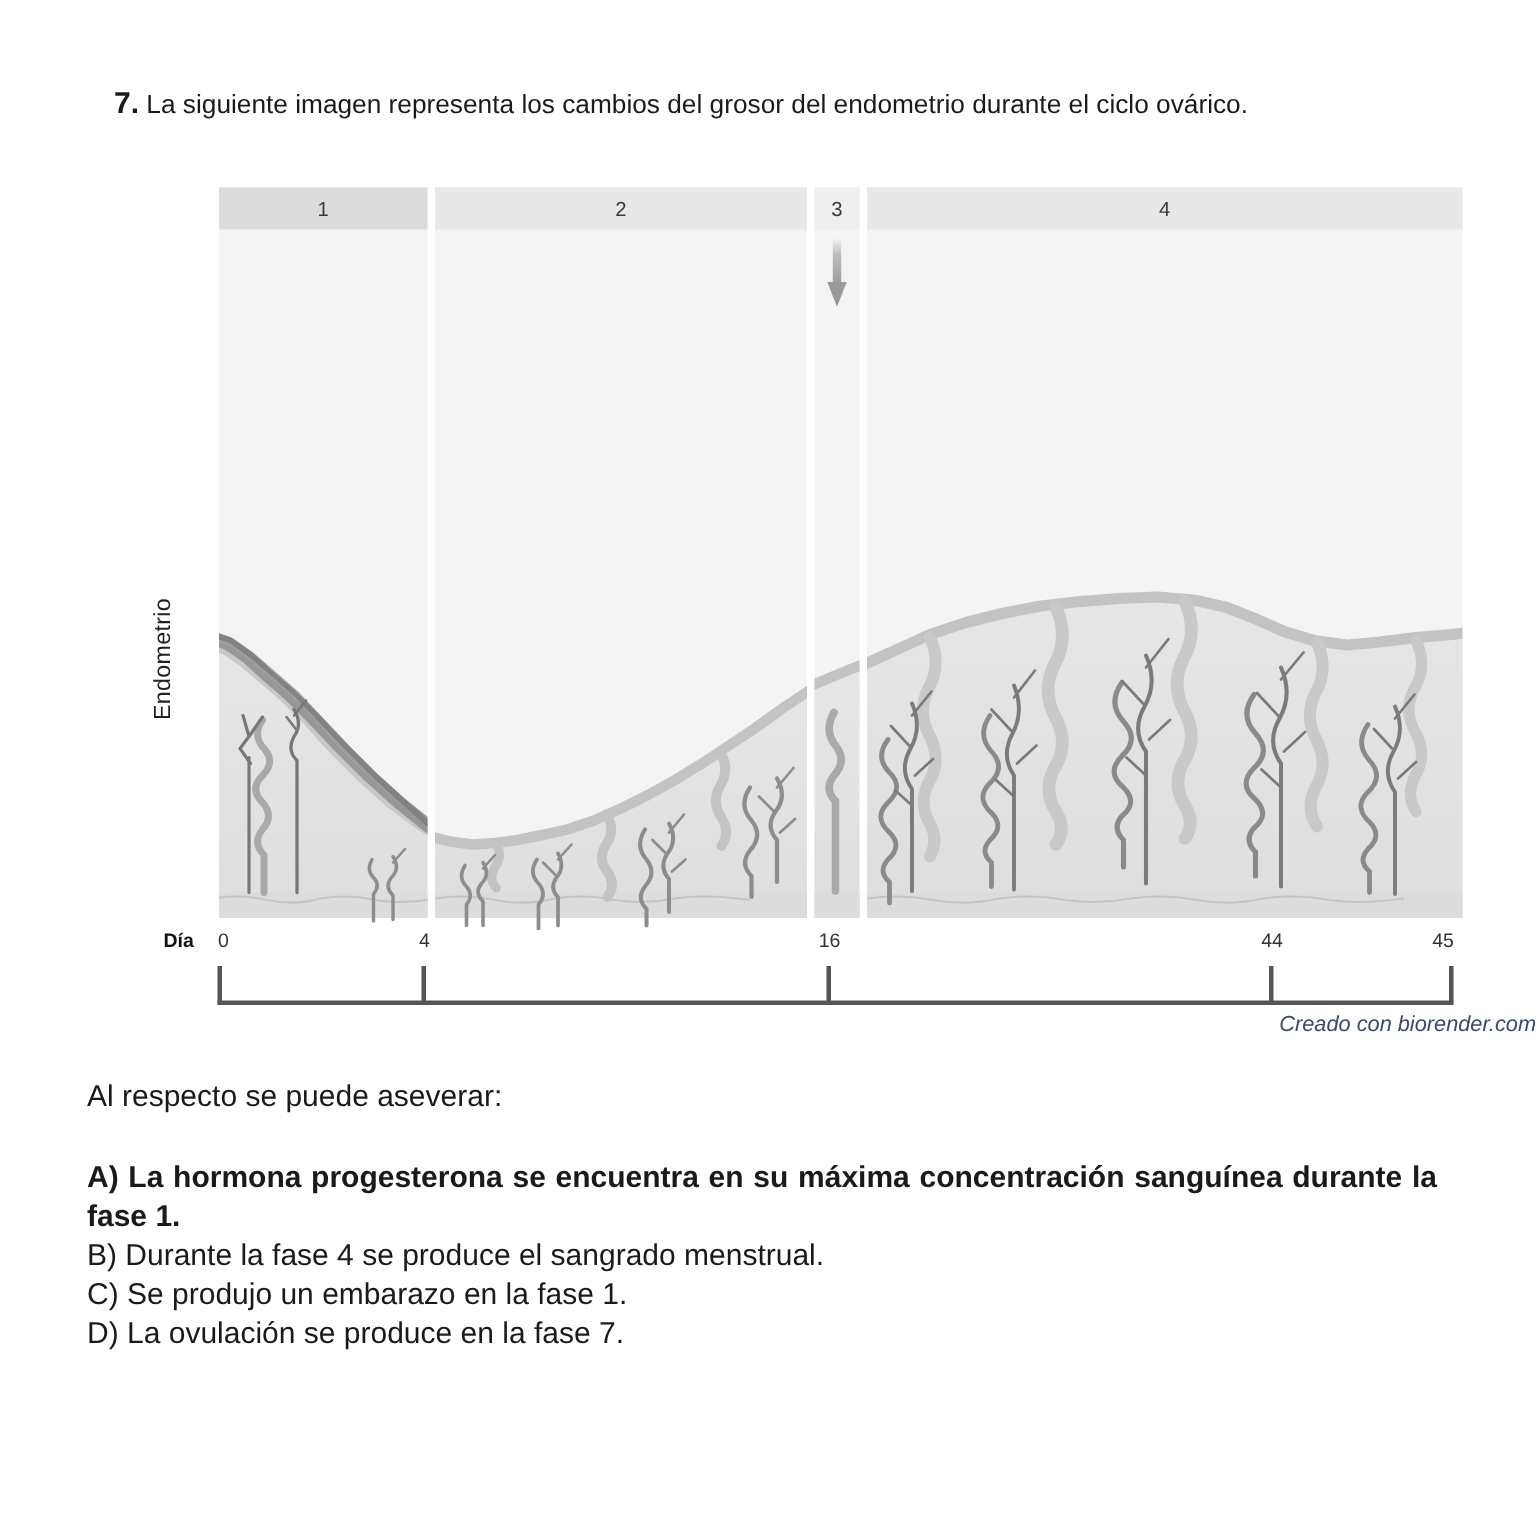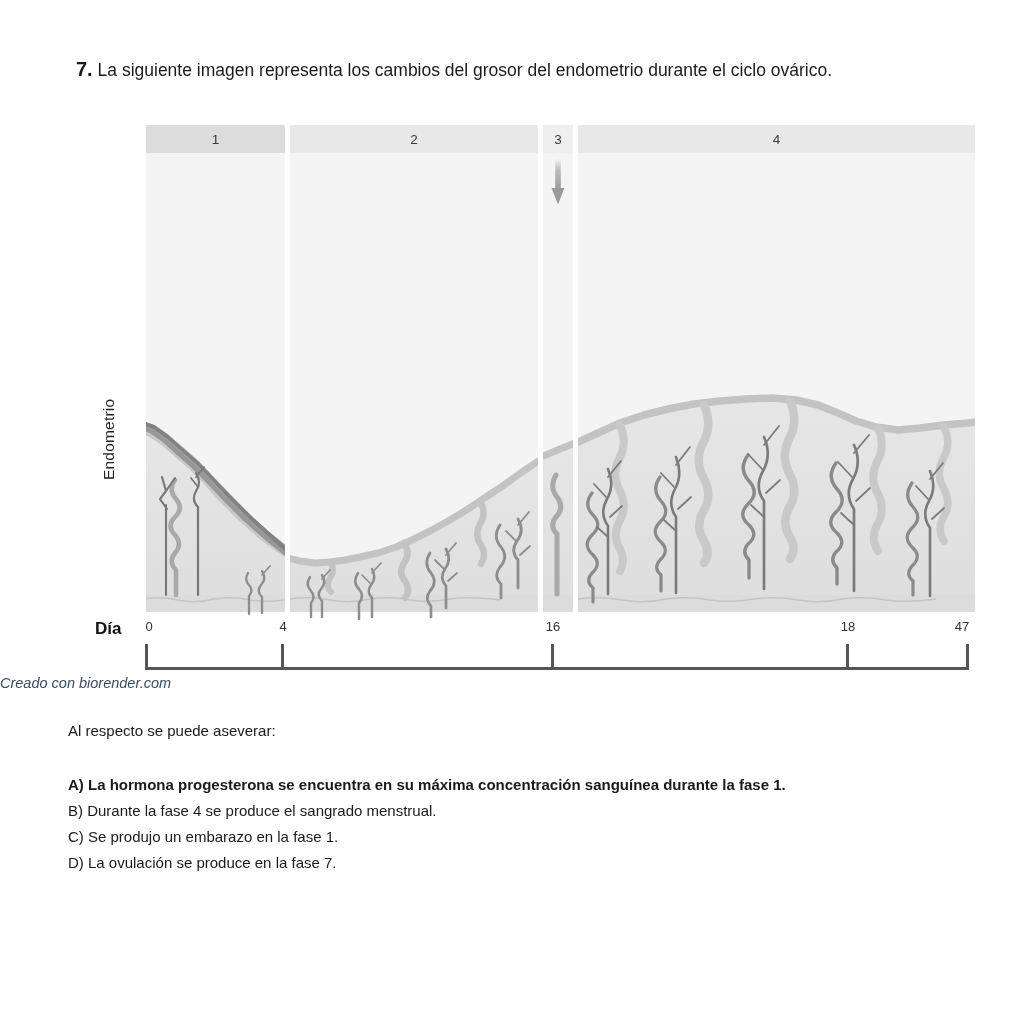--- a/index.html
+++ b/index.html
@@ -82,22 +82,22 @@
     transform-origin: 0 0;
     font-size: 15.5px;
     color: #222;
     text-align: left;
     letter-spacing: .2px;
   }
 
   
   .dia-word {
     position: absolute;
-    left: 95px; top: 494px;
-    font-size: 17px;
+    left: 109px; top: 494px;
+    font-size: 13px;
     font-weight: bold;
     color: #111;
   }
   .tick-label {
     position: absolute;
     top: 494px;
     font-size: 13px;
     color: #333;
     transform: translateX(-50%);
   }
@@ -109,31 +109,31 @@
   }
   .tickmark {
     position: absolute;
     top: 519px;
     width: 3px; height: 24px;
     background: #555;
   }
   .credit {
     position: absolute;
     top: 550px; left: 0; width: 1024px;
-    text-align: left;
+    text-align: right;
     font-size: 14.5px;
     font-style: italic;
     color: #3b4a6b;
   }
 
   
   .answers {
     position: absolute;
-    left: 68px; top: 718px; width: 900px;
-    font-size: 15px;
+    left: 58px; top: 718px; width: 900px;
+    font-size: 20px;
     line-height: 26px;
   }
   .lead { margin: 0 0 28px 0; }
   .opt { margin: 0; }
   .opt.justified { text-align: justify; text-justify: inter-word; }
   .opt.justified > span { display: inline; font-weight: bold; }
 </style>
 </head>
 <body>
 
@@ -287,22 +287,22 @@
       </g>
     </svg>
 
     <div class="ylabel">Endometrio</div>
 
     <div class="dia-word">Día</div>
 
     <div class="tick-label" style="left:149px;">0</div>
     <div class="tick-label" style="left:283px;">4</div>
     <div class="tick-label" style="left:553px;">16</div>
-    <div class="tick-label" style="left:848px;">18</div>
-    <div class="tick-label" style="left:962px;">47</div>
+    <div class="tick-label" style="left:848px;">44</div>
+    <div class="tick-label" style="left:962px;">45</div>
 
     <div class="axisline"></div>
     <div class="tickmark" style="left:145px;"></div>
     <div class="tickmark" style="left:281px;"></div>
     <div class="tickmark" style="left:551px;"></div>
     <div class="tickmark" style="left:846px;"></div>
     <div class="tickmark" style="left:966px;"></div>
 
     <div class="credit">Creado con biorender.com</div>
   </div>

